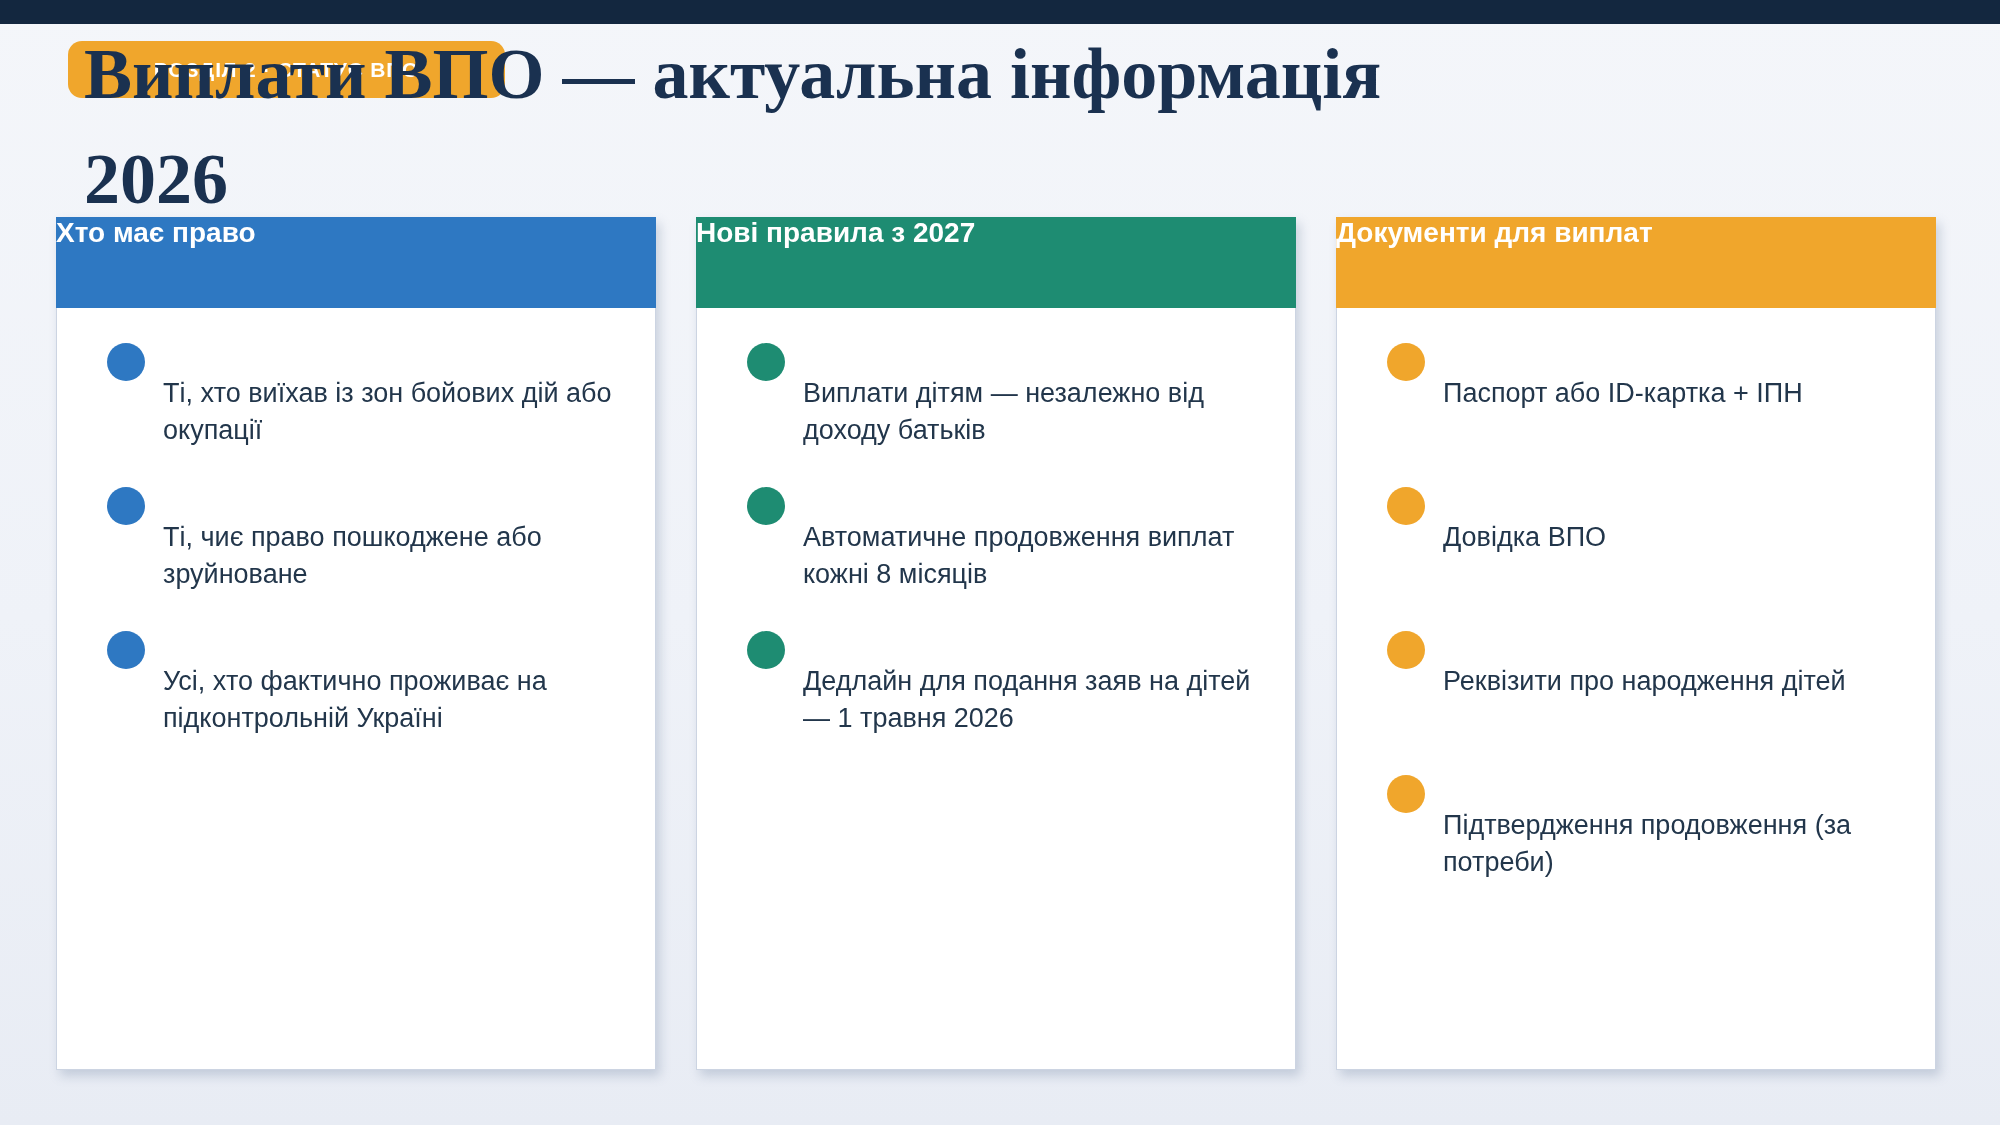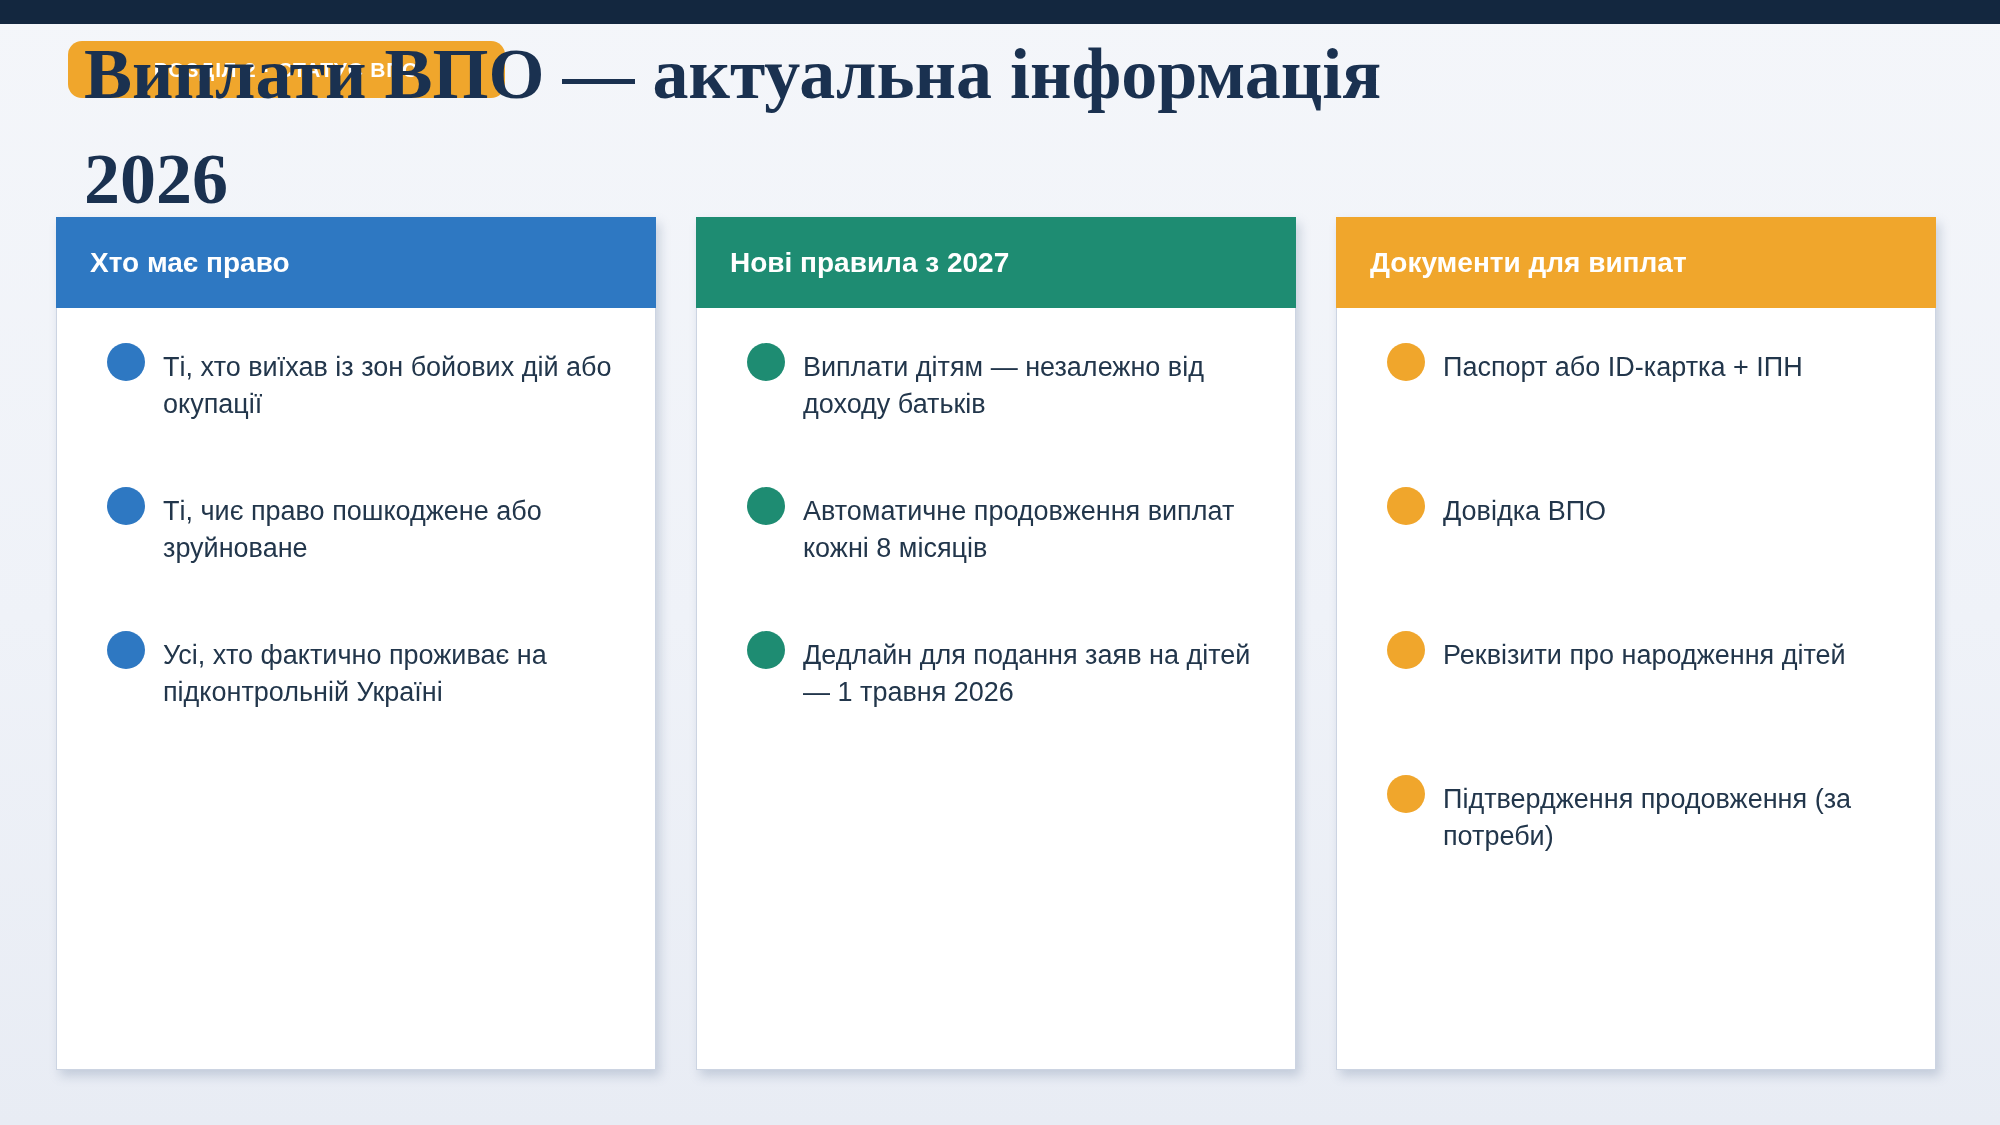--- a/index.html
+++ b/index.html
@@ -34,42 +34,42 @@
     position:absolute;left:56px;top:217px;
     display:flex;gap:40px;
   }
   .card{
     width:600px;
     box-shadow:4px 6px 10px rgba(108,128,160,0.30);
     background:transparent;
   }
   .card-header{
     height:91px;
-    display:flex;align-items:center;
-    padding-left:34px;box-sizing:border-box;
+    display:flex;
+    box-sizing:border-box;
   }
   .card-header span{
     color:#ffffff;font-size:28px;font-weight:bold;
   }
   .card-body{
     background:#ffffff;
     border:1px solid #ccd4e2;border-top:none;
     height:762px;box-sizing:border-box;
     padding:35px 0 0 50px;
   }
   .item{
     display:flex;align-items:flex-start;
     height:144px;
   }
   .dot{
     width:38px;height:38px;border-radius:50%;
     flex-shrink:0;
   }
   .item-text{
-    margin-left:18px;margin-top:6px;
+    margin-left:18px;margin-top:32px;
     width:455px;
     font-size:27px;line-height:37px;
     color:#22364b;
   }
   .c-blue .card-header{background:#2e78c2;}
   .c-blue .dot{background:#2e78c2;}
   .c-green .card-header{background:#1e8c72;}
   .c-green .dot{background:#1e8c72;}
   .c-orange .card-header{background:#f0a62c;}
   .c-orange .dot{background:#f0a62c;}

